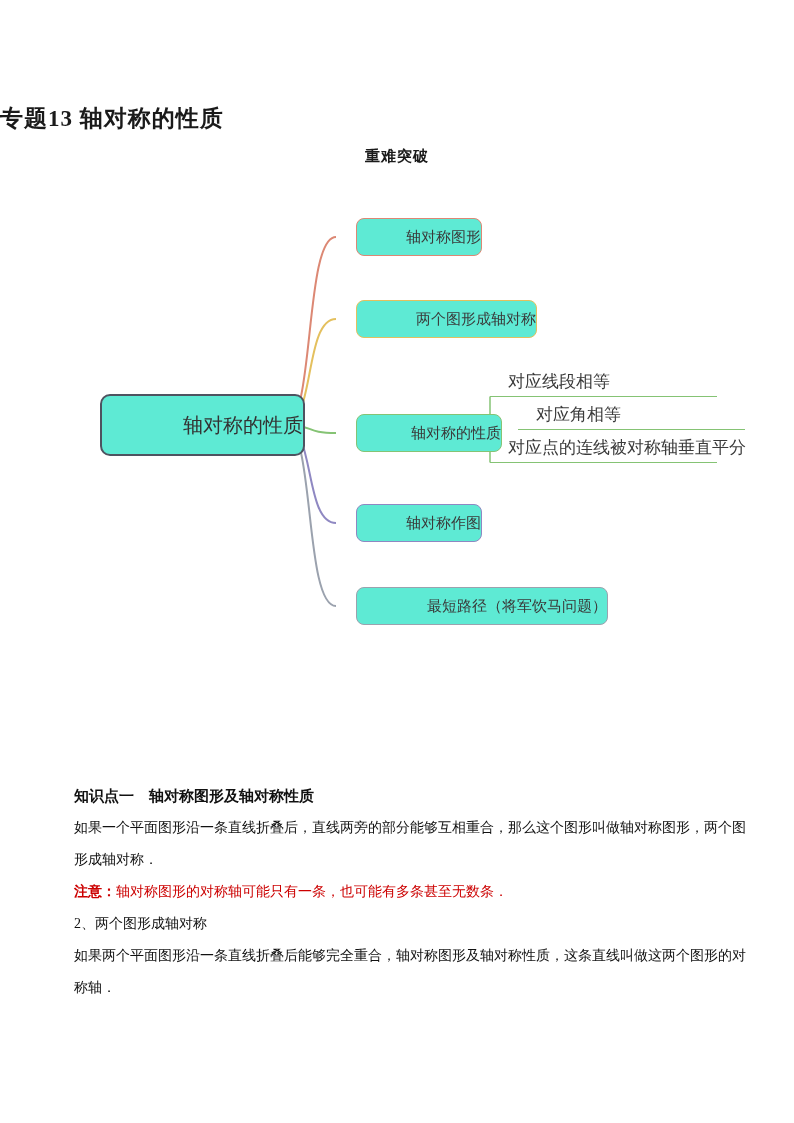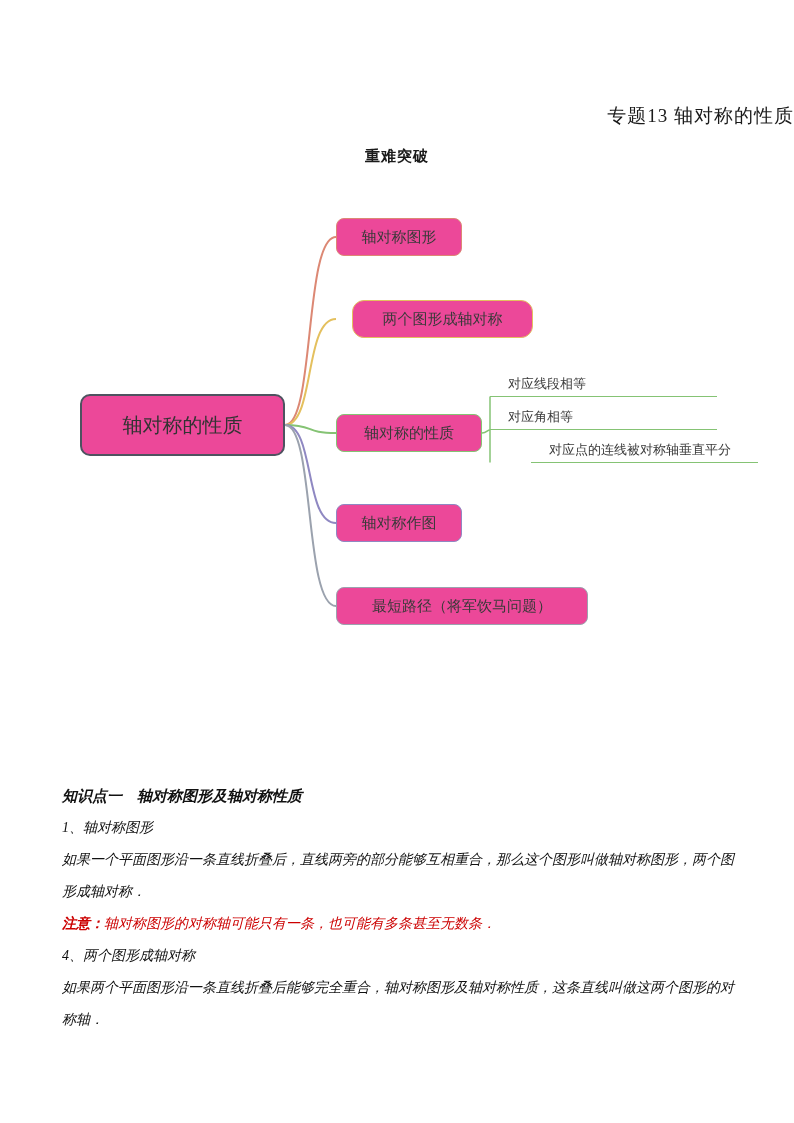--- a/index.html
+++ b/index.html
@@ -10,87 +10,87 @@
     height: 1123px;
     margin: 0 auto;
     background: #ffffff;
     font-family: "Liberation Serif", "DejaVu Serif", serif;
     color: #1a1a1a;
     overflow: hidden;
   }
   .doc-title {
     position: absolute;
     top: 103px; left: 0; right: 0;
-    text-align: right;
-    font-size: 19px;
-    font-weight: normal;
+    text-align: left;
+    font-size: 23px;
+    font-weight: bold;
     letter-spacing: 1px;
   }
   .section-heading {
     position: absolute;
     left: 0; right: 0;
     text-align: center;
     font-size: 15px;
     font-weight: bold;
     letter-spacing: 1px;
   }
   .section-network { top: 147px; }
   .section-breakthrough { top: 718px; }
 
   .mindmap { position: absolute; top: 0; left: 0; width: 794px; height: 680px; font-family: "DejaVu Sans", "Liberation Sans", sans-serif; }
   .mm-svg { position: absolute; top: 0; left: 0; pointer-events: none; }
   .mm-node {
     position: absolute;
     display: flex;
     align-items: center;
-    justify-content: center;
-    background: #ec4899;
+    justify-content: flex-end;
+    background: #5eead4;
     border: 1.5px solid #999;
     border-radius: 8px;
     color: #3a3a3a;
     font-size: 15px;
     white-space: nowrap;
+    margin-left: 20px;
   }
   .mm-root {
     left: 80px; top: 394px; width: 205px; height: 62px;
     border-width: 2px; border-radius: 10px;
     font-size: 20px; color: #333;
   }
   .mm-n1 { left: 336px; top: 218px; width: 126px; height: 38px; }
-  .mm-n2 { left: 352px; top: 300px; width: 181px; height: 38px; border-radius: 12px; }
+  .mm-n2 { left: 336px; top: 300px; width: 181px; height: 38px; }
   .mm-n3 { left: 336px; top: 414px; width: 146px; height: 38px; }
   .mm-n4 { left: 336px; top: 504px; width: 126px; height: 38px; }
   .mm-n5 { left: 336px; top: 587px; width: 252px; height: 38px; }
   .mm-child {
     position: absolute;
     left: 490px;
     width: 227px;
     height: 24px;
     display: flex;
     align-items: flex-end;
     padding-left: 18px;
     padding-bottom: 3px;
     border-bottom: 1.5px solid #85c374;
-    font-size: 13px;
+    font-size: 17px;
     color: #3a3a3a;
     white-space: nowrap;
   }
   .mm-c1 { top: 373px; }
   .mm-c2 { top: 406px; }
   .mm-c3 { top: 439px; }
 
   .content {
     position: absolute;
     top: 780px;
-    left: 62px;
+    left: 74px;
     width: 676px;
     font-size: 14px;
     line-height: 32px;
     color: #111;
-    font-style: italic;
   }
   .kp-heading {
     font-size: 15px;
     font-weight: bold;
     margin-bottom: 4px;
   }
   .content p { margin: 0; }
   .note-line .note-label { font-weight: bold; }
 </style>
 </head>
@@ -126,42 +126,41 @@
       <span>两个图形成轴对称</span>
     </div>
 
     <div class="mm-node mm-n3" style="border-color: rgb(133, 195, 116);">
       <span>轴对称的性质</span>
     </div>
 
     <div class="mm-child mm-c1" style="border-bottom-color: rgb(133, 195, 116);">
       <span>对应线段相等</span>
     </div>
-    <div class="mm-child mm-c2" style="border-bottom-color: rgb(133, 195, 116);">
+    <div class="mm-child mm-c2" style="border-bottom-color: rgb(133, 195, 116); margin-left: 28px;">
       <span>对应角相等</span>
     </div>
-    <div class="mm-child mm-c3" style="border-bottom-color: rgb(133, 195, 116); margin-left: 41px;">
+    <div class="mm-child mm-c3" style="border-bottom-color: rgb(133, 195, 116);">
       <span>对应点的连线被对称轴垂直平分</span>
     </div>
 
     <div class="mm-node mm-n5" style="border-color: rgb(155, 162, 174);">
       <span>最短路径（将军饮马问题）</span>
     </div>
 
     <div class="mm-node mm-n4" style="border-color: rgb(143, 136, 194);">
       <span>轴对称作图</span>
     </div>
 
   </div>
 
 
   <div class="content">
     <p class="kp-heading">知识点一　轴对称图形及轴对称性质</p>
-    <p>1、轴对称图形</p>
     <p>如果一个平面图形沿一条直线折叠后，直线两旁的部分能够互相重合，那么这个图形叫做轴对称图形，两个图形成轴对称．</p>
     <p class="note-line" style="color: rgb(204, 0, 0);">
       <span class="note-label">注意：</span><span>轴对称图形的对称轴可能只有一条，也可能有多条甚至无数条．</span>
     </p>
-    <p>4、两个图形成轴对称</p>
+    <p>2、两个图形成轴对称</p>
     <p>如果两个平面图形沿一条直线折叠后能够完全重合，轴对称图形及轴对称性质，这条直线叫做这两个图形的对称轴．</p>
   </div>
 
 </div>
 
 </body></html>

